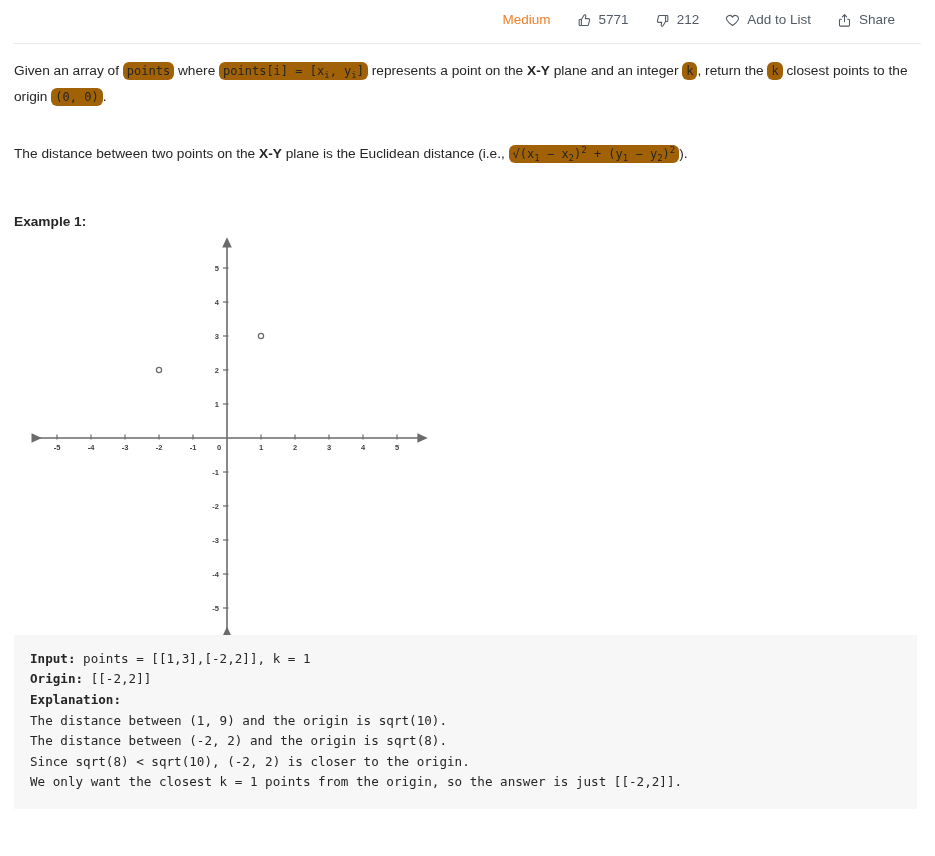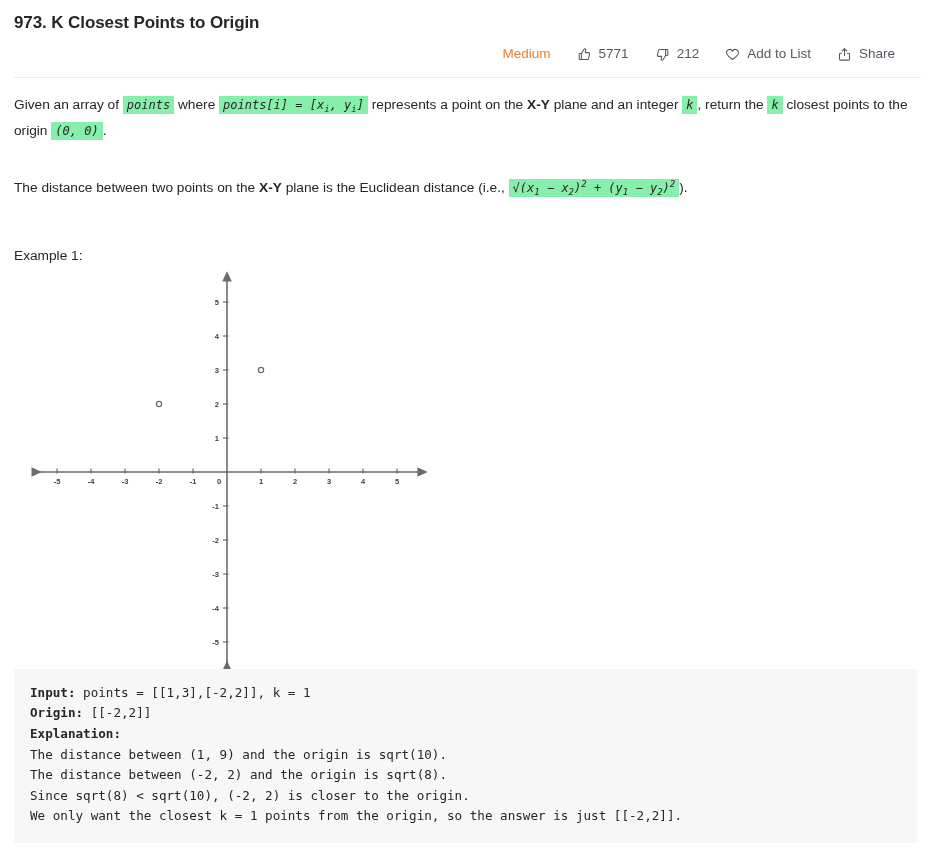--- a/index.html
+++ b/index.html
@@ -77,35 +77,34 @@
     line-height: 21px;
     color: #262626;
     margin-top: 16px;
   }
   .para.second { margin-top: 32px; }
   .para.third  { margin-top: 18px; }
 
   code.inline {
     font-family: "DejaVu Sans Mono", monospace;
     font-size: 12px;
-    background: #86efac;
-    border-radius: 0;
+    background: #a16207;
+    border-radius: 6px;
     padding: 2px 4px;
     color: #262626;
     white-space: nowrap;
-    font-style: italic;
   }
   code.inline sub, code.inline sup {
     font-size: 9px;
   }
   b { font-weight: bold; }
 
   .example-label {
     font-size: 13.7px;
-    font-weight: normal;
+    font-weight: bold;
     color: #262626;
     margin-top: 44px;
   }
 
   
   .plot-wrap {
     margin-top: 6px;
     height: 400px;
     position: relative;
   }
@@ -124,21 +123,20 @@
     color: #262626;
     white-space: pre-wrap;
   }
   .codeblock .lbl { font-weight: bold; }
 </style>
 </head>
 <body>
 
 <div class="page">
 
-  <h1 class="title">973. K Closest Points to Origin</h1>
 
   <div class="meta-row">
     <span class="difficulty">Medium</span>
 
     <div class="meta-item">
       <span class="ico">
         <svg width="15" height="15" viewBox="0 0 24 24" fill="none" stroke="currentColor" stroke-width="1.7" stroke-linecap="round" stroke-linejoin="round">
           <path d="M7 10.5v9.5H4.5a1 1 0 0 1-1-1v-7.5a1 1 0 0 1 1-1H7z"></path>
           <path d="M7 10.5l4.2-7a1.6 1.6 0 0 1 2.9 1.2L13.3 9h5.1a1.8 1.8 0 0 1 1.75 2.25l-1.6 6.5A2 2 0 0 1 16.6 20H7"></path>
         </svg>

